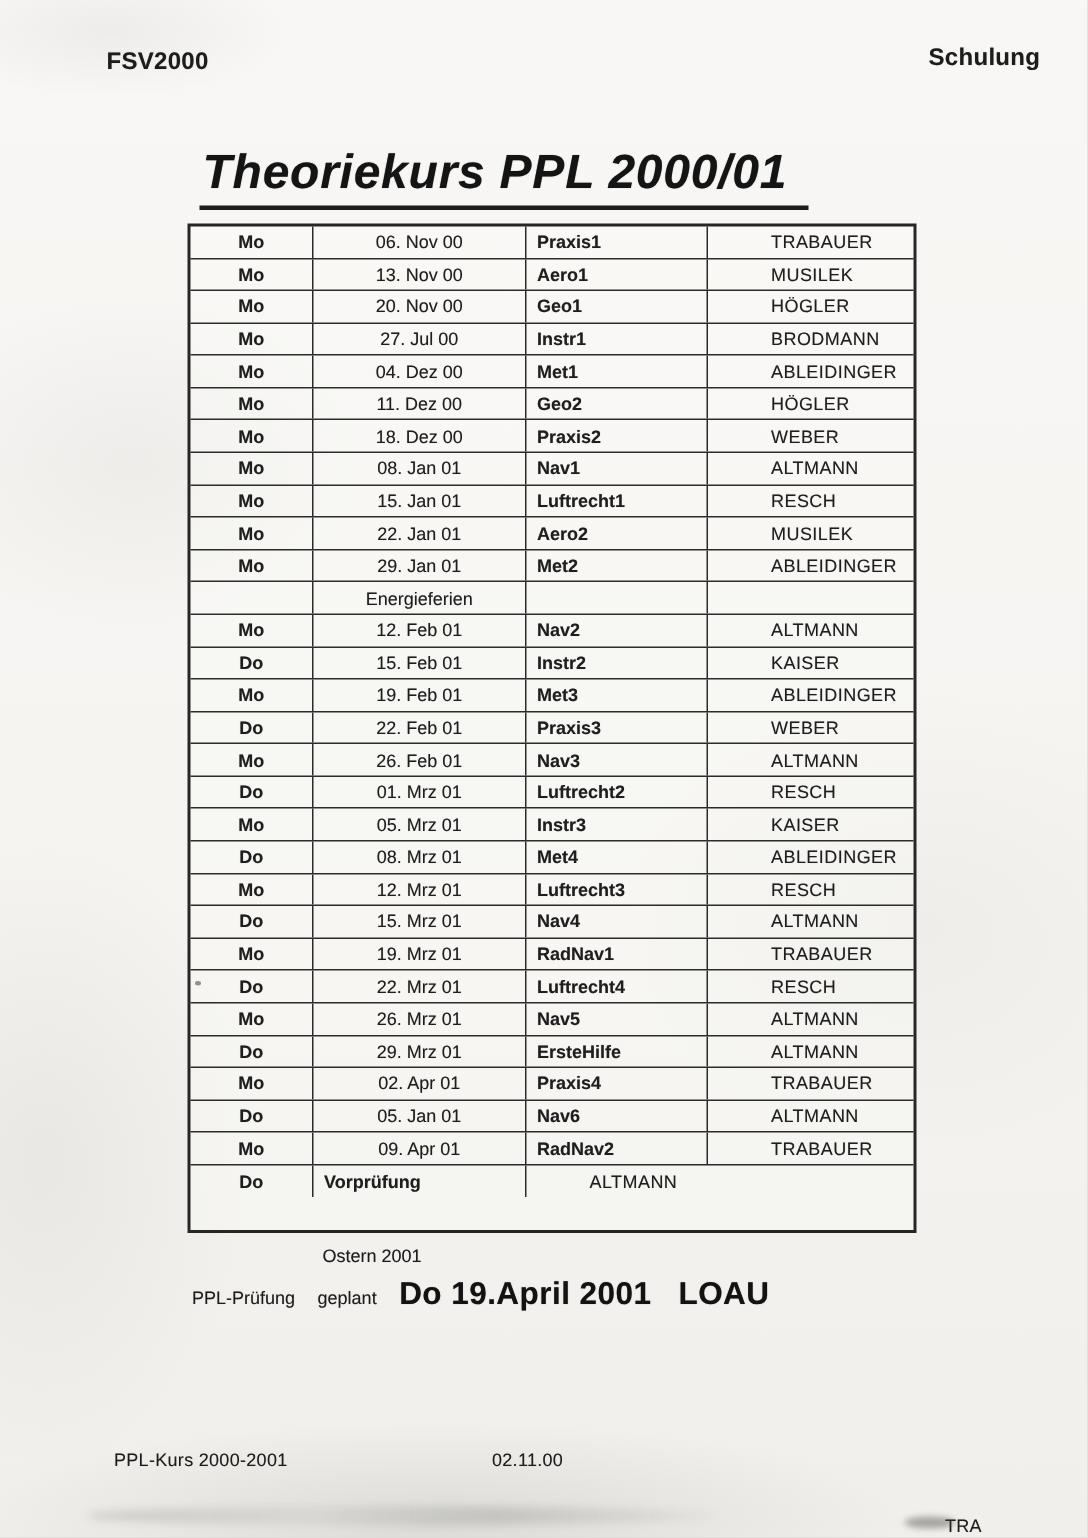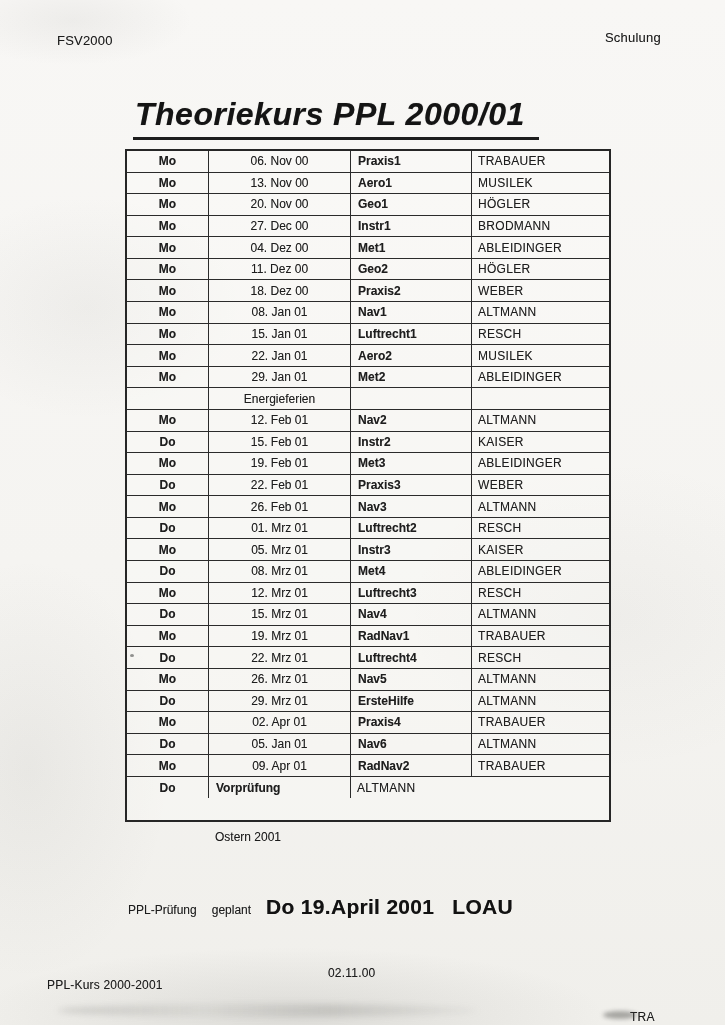--- a/index.html
+++ b/index.html
@@ -11,22 +11,22 @@
     color:#1c1c1c;
     overflow:hidden;
     background:
       radial-gradient(220px 160px at 12% 30%, rgba(120,120,115,0.07), transparent 70%),
       radial-gradient(300px 220px at 85% 60%, rgba(120,120,115,0.05), transparent 70%),
       radial-gradient(200px 300px at 4% 75%, rgba(110,110,105,0.08), transparent 70%),
       radial-gradient(420px 90px at 40% 99%, rgba(100,100,95,0.14), transparent 75%),
       radial-gradient(160px 60px at 10% 2%, rgba(110,110,105,0.08), transparent 75%),
       linear-gradient(180deg,#f8f7f5 0%,#f5f4f1 55%,#f0efeb 100%);
   }
-  .hdr{position:absolute;font-size:13px;font-weight:400;letter-spacing:.2px;
-       text-shadow:0 0 .6px rgba(30,30,30,.35);}
+  .hdr{position:absolute;font-size:16px;font-weight:700;letter-spacing:.2px;
+       text-shadow:0 0 .6px rgba(30,30,30,.35);margin-left:14px;}
   .hdr-left{left:57px;top:33px;}
   .hdr-right{left:605px;top:30px;}
   .title{
     position:absolute;left:133px;top:96px;margin:0;
     font-size:32px;font-weight:bold;font-style:italic;letter-spacing:.5px;
     color:#141414;
     border-bottom:3.5px solid #1d1d1d;
     padding:0 14px 4px 2px;
     text-shadow:0 0 .7px rgba(20,20,20,.45);
   }
@@ -40,36 +40,36 @@
     background:rgba(252,251,249,.35);
   }
   .row{display:grid;grid-template-columns:82px 142px 121px 1fr;
        border-bottom:1.5px solid #2b2b2b;min-height:0;}
   .row:last-child{border-bottom:none;}
   .cell{display:flex;align-items:center;min-width:0;min-height:0;
         border-right:1.5px solid #2b2b2b;
         font-size:12px;color:#1e1e1e;
         text-shadow:0 0 .5px rgba(30,30,30,.4);
         white-space:nowrap;overflow:hidden;}
-  .cell:last-child{border-right:none;}
+  .cell:last-child{border-right:none;margin-left:36px;}
   .cell-day{justify-content:center;font-weight:bold;}
   .cell-date,.cell-break-label{justify-content:center;}
   .cell-subject{font-weight:bold;padding-left:7px;font-size:12px;}
   .cell-instructor{padding-left:6px;letter-spacing:.3px;font-size:12px;}
   .easter{position:absolute;left:215px;top:830px;font-size:12px;
           text-shadow:0 0 .5px rgba(30,30,30,.35);}
-  .examline{position:absolute;left:128px;top:851px;display:flex;align-items:baseline;margin-top:44px;}
+  .examline{position:absolute;left:128px;top:851px;display:flex;align-items:baseline;}
   .exam-small{font-size:12px;text-shadow:0 0 .5px rgba(30,30,30,.35);}
   .exam-status{margin-left:15px;}
   .exam-bold{font-size:21px;font-weight:bold;margin-left:15px;letter-spacing:.3px;
              color:#121212;text-shadow:0 0 .6px rgba(20,20,20,.5);}
   .exam-loc{margin-left:18px;}
   .ftr{position:absolute;top:966px;font-size:12px;letter-spacing:.2px;
        text-shadow:0 0 .5px rgba(30,30,30,.35);}
-  .ftr-left{left:47px;margin-top:12px;}
+  .ftr-left{left:76px;}
   .ftr-center{left:328px;}
   .ftr-right{left:630px;margin-top:44px;}
   .smudge-bottom{position:absolute;left:58px;top:1004px;width:420px;height:13px;
       background:linear-gradient(90deg,rgba(95,95,92,.22),rgba(130,130,126,.10) 35%,rgba(95,95,92,.20) 65%,rgba(140,140,136,.06));
       border-radius:50%;filter:blur(3px);}
   .smudge-right{position:absolute;left:603px;top:1011px;width:34px;height:8px;
       background:rgba(75,75,72,.45);border-radius:50%;filter:blur(2px);}
   .speck{position:absolute;left:130px;top:654px;width:4px;height:3px;
       background:rgba(60,60,60,.55);border-radius:50%;filter:blur(.4px);}
 </style>
@@ -97,21 +97,21 @@
         <div class="cell cell-instructor">MUSILEK</div>
       </div>
       <div class="row">
         <div class="cell cell-day">Mo</div>
         <div class="cell cell-date">20. Nov 00</div>
         <div class="cell cell-subject">Geo1</div>
         <div class="cell cell-instructor">HÖGLER</div>
       </div>
       <div class="row">
         <div class="cell cell-day">Mo</div>
-        <div class="cell cell-date">27. Dec 00</div>
+        <div class="cell cell-date">27. Jul 00</div>
         <div class="cell cell-subject">Instr1</div>
         <div class="cell cell-instructor">BRODMANN</div>
       </div>
       <div class="row">
         <div class="cell cell-day">Mo</div>
         <div class="cell cell-date">04. Dez 00</div>
         <div class="cell cell-subject">Met1</div>
         <div class="cell cell-instructor">ABLEIDINGER</div>
       </div>
       <div class="row">

